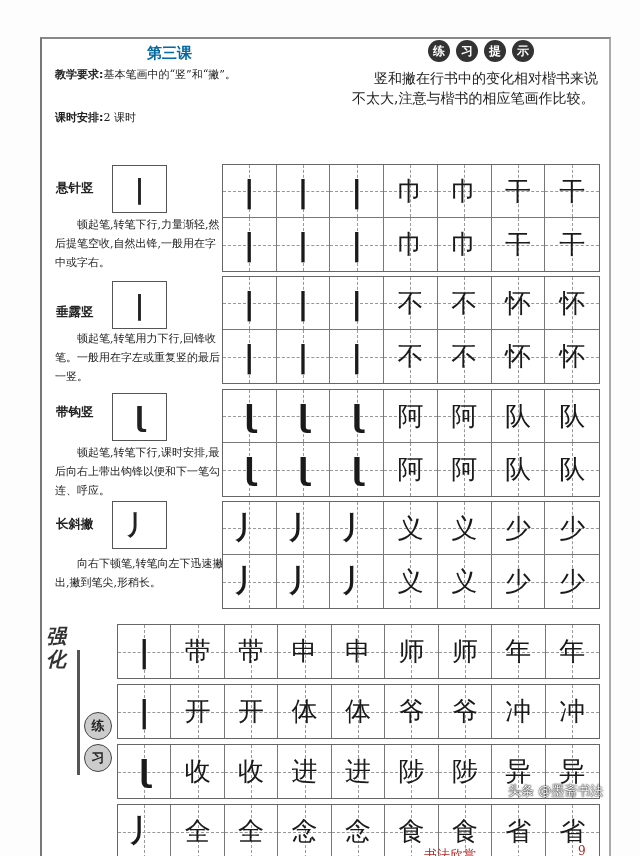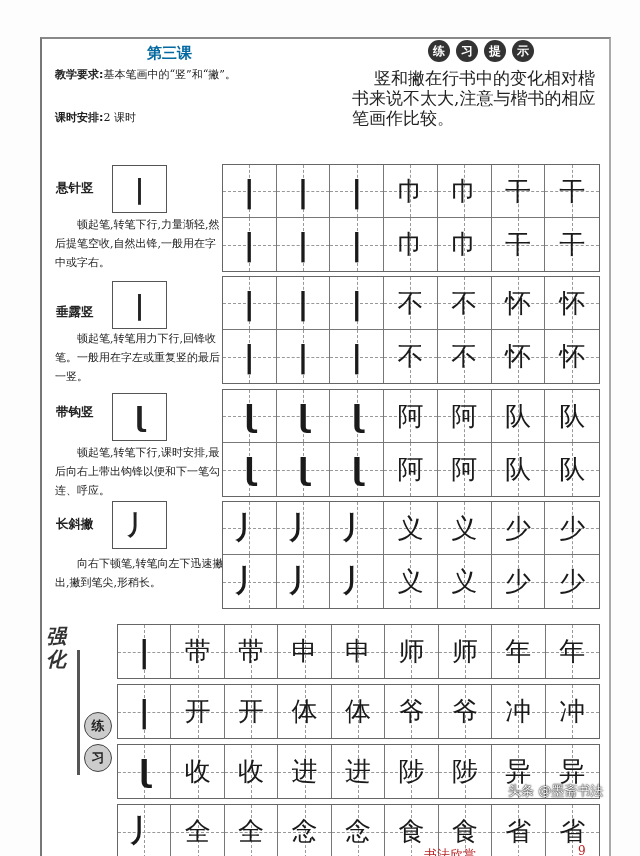--- a/index.html
+++ b/index.html
@@ -7,21 +7,21 @@
          font-family: "DejaVu Serif", serif; color:#222; }
   .page { position:absolute; left:40px; top:37px; width:567px; height:840px;
           border-left:2px solid #777; border-top:2px solid #888; border-right:2px solid #aaa; background:#fff; }
   .title { position:absolute; left:147px; top:44px; font-family:"DejaVu Sans", sans-serif; font-weight:bold; font-size:15px; color:#0369a1; }
   .req { position:absolute; left:55px; top:67px; font-size:11px; color:#222; }
   .req b, .sched b { font-family:"DejaVu Sans", sans-serif; }
   .sched { position:absolute; left:55px; top:110px; font-size:11px; }
   .tips { position:absolute; left:428px; top:40px; display:flex; gap:6px; }
   .tip-badge { width:22px; height:22px; border-radius:50%; background:#333; color:#fff; font-size:12px;
                display:flex; align-items:center; justify-content:center; font-family:"DejaVu Sans", sans-serif; font-weight:bold; }
-  .tip-text { position:absolute; left:352px; top:68px; width:250px; font-size:17px; line-height:20px; text-indent:22px; color:#222; }
+  .tip-text { position:absolute; left:352px; top:68px; width:250px; font-size:14px; line-height:20px; text-indent:22px; color:#222; }
 
   .stroke-name { position:absolute; left:56px; font-family:"DejaVu Sans", sans-serif; font-weight:bold; font-size:12.5px; }
   .demo-box { position:absolute; left:112px; width:53px; height:46px; border:1px solid #555; background:#fff; }
   .stroke-desc { position:absolute; left:55px; width:170px; font-size:11px; line-height:19px; text-indent:22px; color:#222; }
 
   .grid { position:absolute; border:1px solid #666; display:grid; background:#fff; }
   .cell { position:relative; border-right:1px solid #777; border-bottom:1px solid #777; box-sizing:border-box;
           display:flex; align-items:center; justify-content:center; font-size:26px; color:#1a1a1a;
           font-family:"DejaVu Serif", serif; }
   .cell::before { content:""; position:absolute; left:0; right:0; top:50%; border-top:1px dashed #999; }

